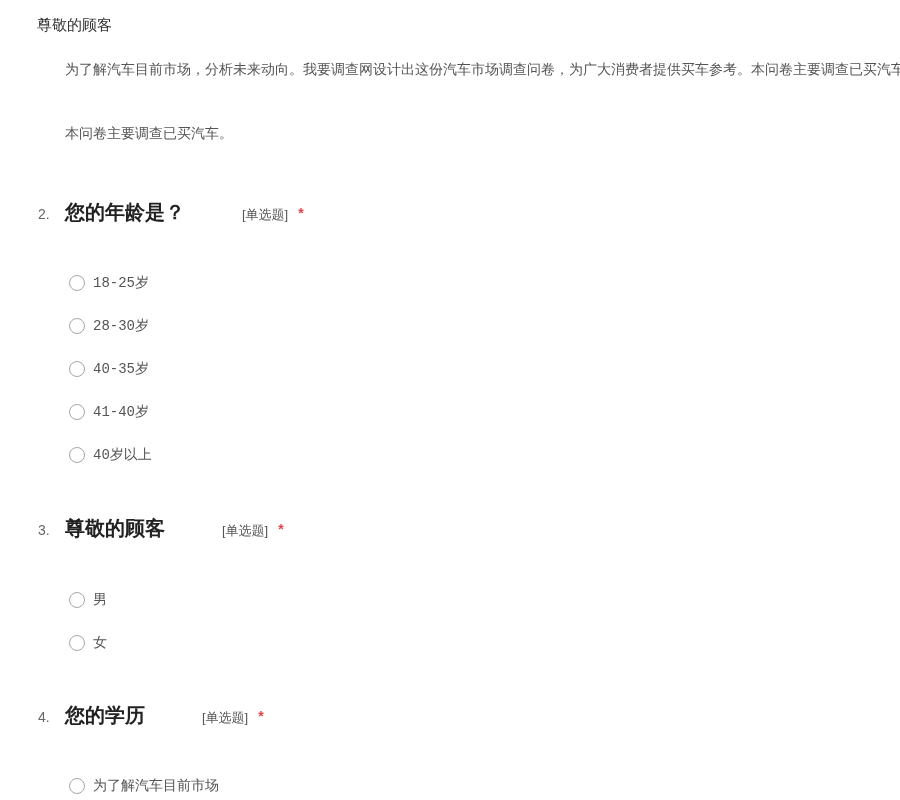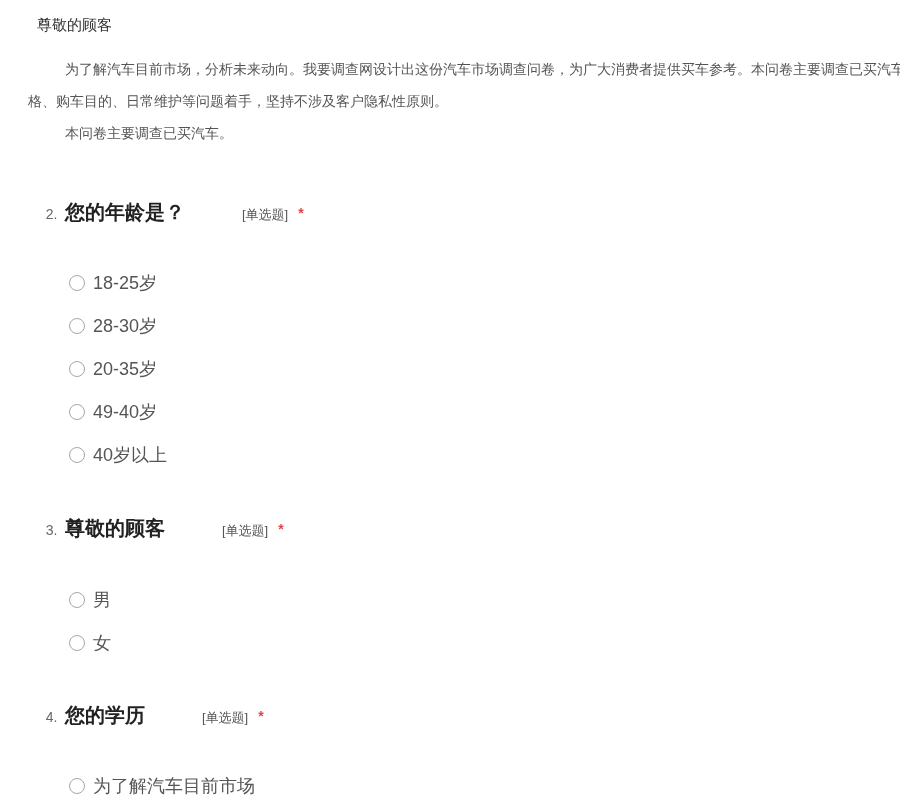--- a/index.html
+++ b/index.html
@@ -7,21 +7,20 @@
     padding: 0;
     background: #ffffff;
     font-family: "Liberation Sans", "DejaVu Sans", sans-serif;
   }
   .page {
     position: relative;
     width: 900px;
     height: 800px;
     background: #ffffff;
     overflow: hidden;
-    text-align: center;
   }
   .intro-title {
     position: absolute;
     left: 37px;
     top: 16px;
     font-size: 15px;
     line-height: 18px;
     color: #333333;
   }
   .intro-line {
@@ -79,59 +78,59 @@
     box-sizing: border-box;
     width: 16px;
     height: 16px;
     border: 1px solid #a6a6a6;
     border-radius: 50%;
     background: #ffffff;
     flex: 0 0 auto;
   }
   .option-label {
     margin-left: 8px;
-    font-size: 18px;
+    font-size: 14px;
     line-height: 18px;
     color: #555555;
     white-space: nowrap;
+    font-family: Liberation Mono, monospace;
   }
 </style>
 </head>
 <body>
 
 <div class="page">
 
   <div class="intro-title">尊敬的顾客</div>
 
   <div class="intro-line indent nowrap" style="top:61px">为了解汽车目前市场，分析未来动向。我要调查网设计出这份汽车市场调查问卷，为广大消费者提供买车参考。本问卷主要调查已买汽车</div>
-  <div class="intro-line" style="top:93px">格、购车目的、日常维护等问题着手，坚持不涉及客户隐私性原则。</div>
   <div class="intro-line indent" style="top:125px">本问卷主要调查已买汽车。</div>
 
   <div class="q-header" style="top:203px">
     <span class="q-number">2.</span>
     <span class="q-title">您的年龄是？</span>
     <span class="q-type">[单选题]</span>
     <span class="q-required">*</span>
   </div>
 
   <div class="option-row" style="top:274px">
     <span class="radio"></span>
     <span class="option-label">18-25岁</span>
   </div>
   <div class="option-row" style="top:317px">
     <span class="radio"></span>
     <span class="option-label">28-30岁</span>
   </div>
   <div class="option-row" style="top:360px">
     <span class="radio"></span>
-    <span class="option-label">20-35岁</span>
+    <span class="option-label">40-35岁</span>
   </div>
   <div class="option-row" style="top:403px">
     <span class="radio"></span>
-    <span class="option-label">49-40岁</span>
+    <span class="option-label">41-40岁</span>
   </div>
   <div class="option-row" style="top:446px">
     <span class="radio"></span>
     <span class="option-label">40岁以上</span>
   </div>
 
   <div class="q-header" style="top:519px">
     <span class="q-number">3.</span>
     <span class="q-title">尊敬的顾客</span>
     <span class="q-type">[单选题]</span>

